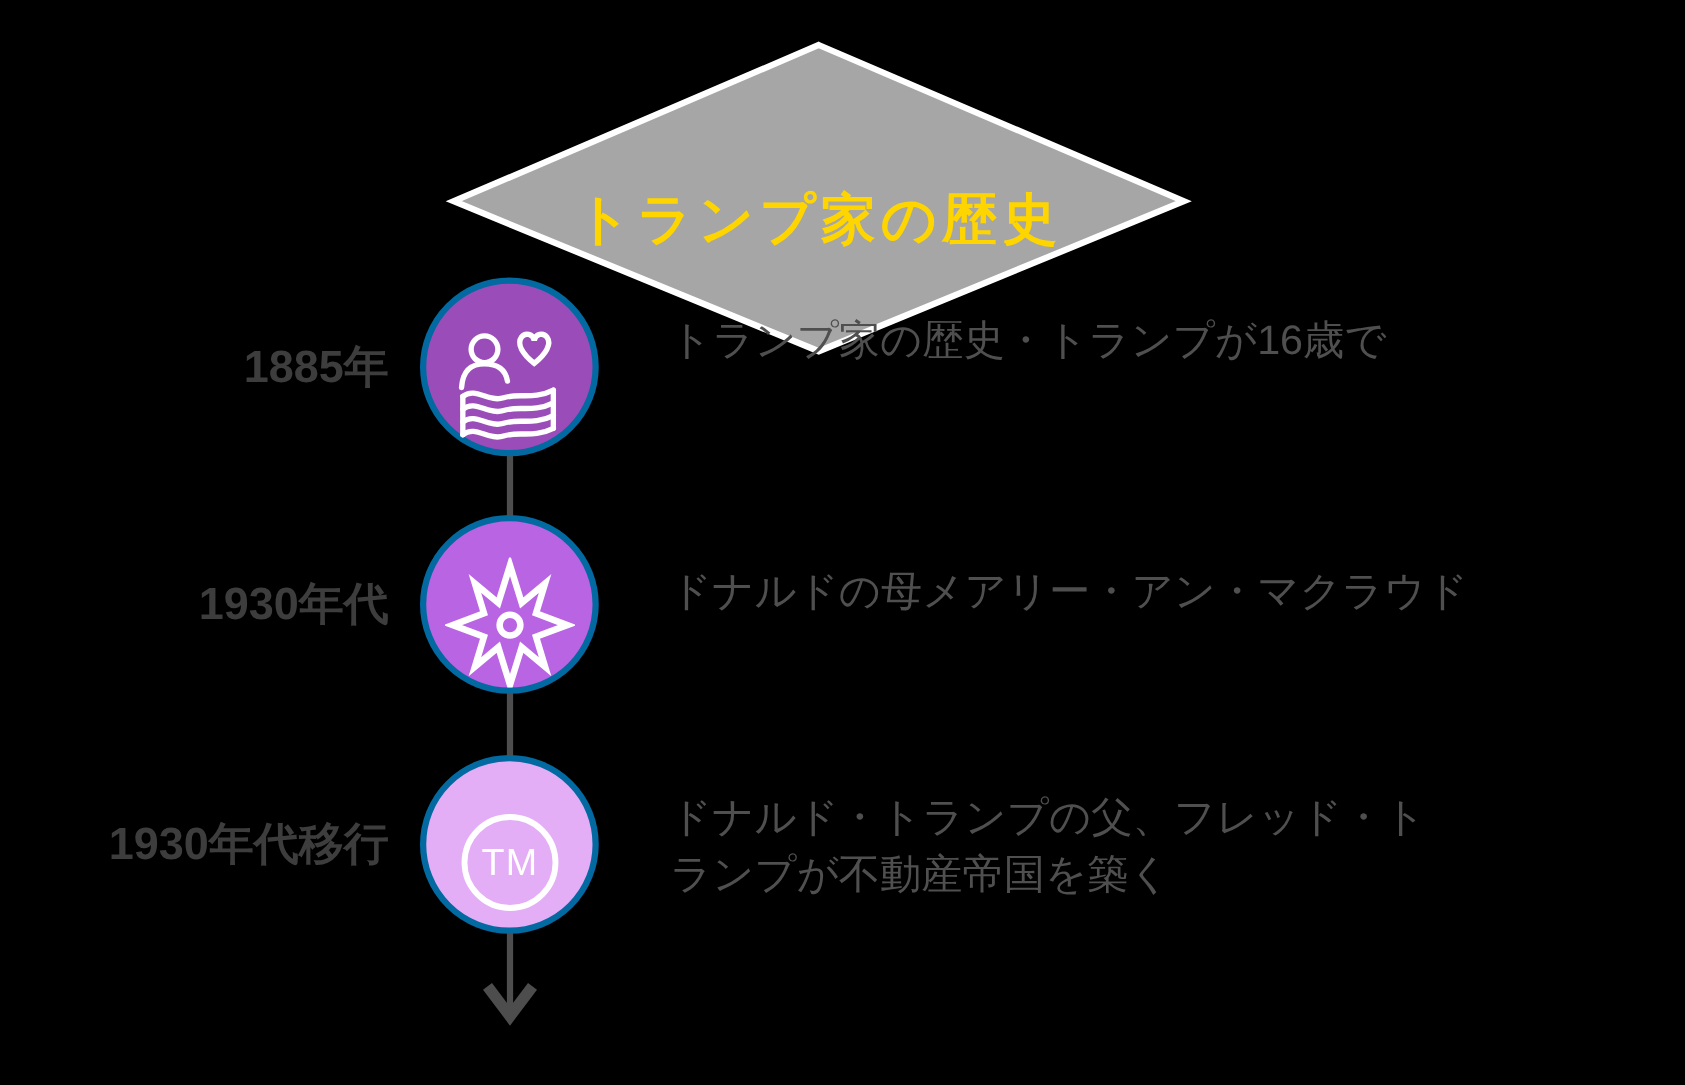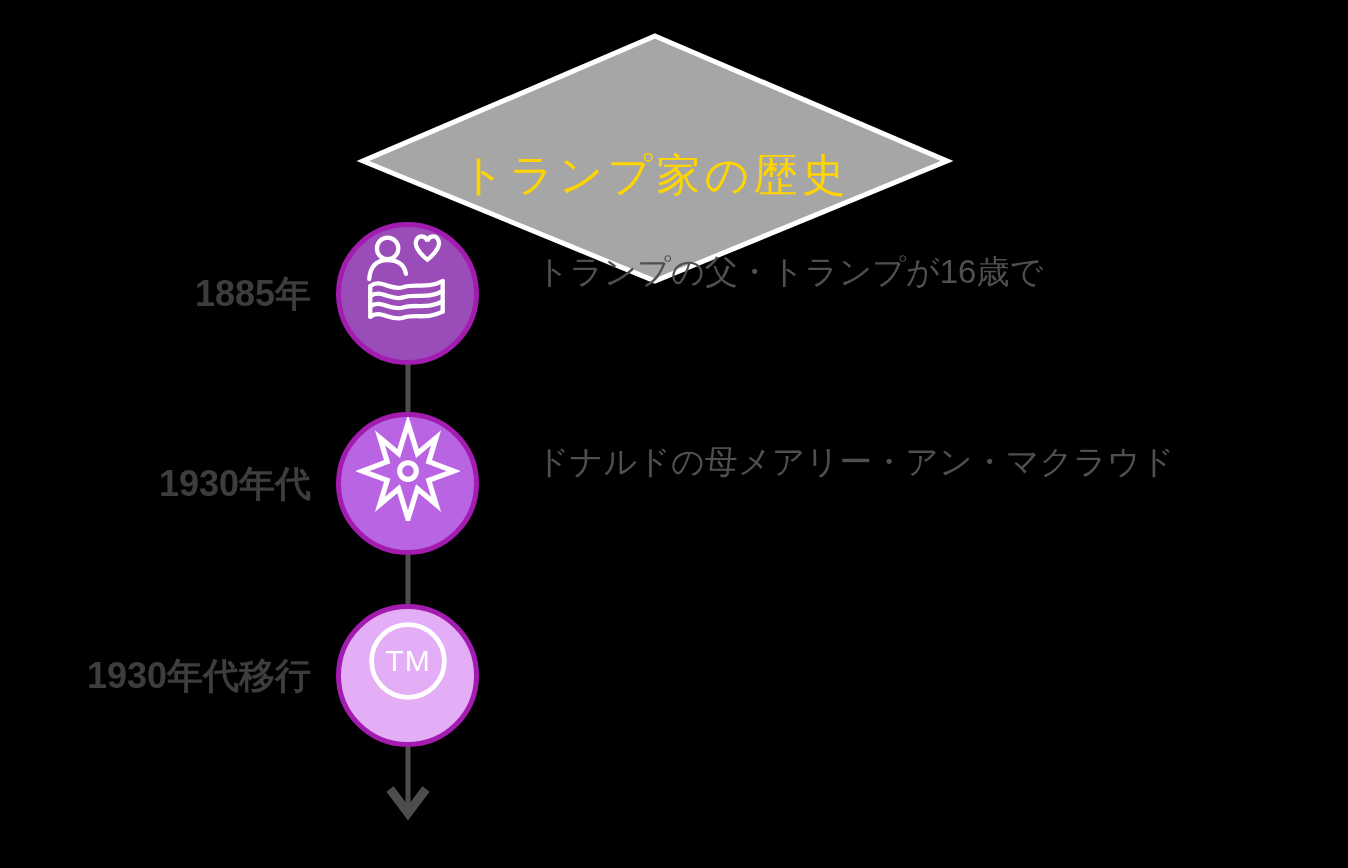--- a/index.html
+++ b/index.html
@@ -14,21 +14,21 @@
   }
   .bg-svg { position: absolute; left: 0; top: 0; z-index: 1; }
 
   .title {
     position: absolute;
     left: 363px; top: 146px; width: 584px;
     z-index: 3;
     text-align: center;
     font-family: "Liberation Serif", "DejaVu Serif", serif;
     font-size: 44px;
-    font-weight: 400;
+    font-weight: 700;
     letter-spacing: 4px;
     color: #ffd500;
     white-space: nowrap;
   }
 
   .date-label {
     position: absolute;
     right: 1037px;
     width: 320px;
     text-align: right;
@@ -47,24 +47,24 @@
     z-index: 2;
     font-size: 33px;
     line-height: 45px;
     color: #4f4f4f;
   }
 
   .node {
     position: absolute;
     width: 143px; height: 143px;
     border-radius: 50%;
-    border: 5px solid #a21caf;
+    border: 5px solid #0369a1;
     z-index: 3;
     display: flex;
-    align-items: flex-start;
+    align-items: flex-end;
     justify-content: center;
   }
   .node svg { display: block; }
 
   .icon-stroke { stroke: #ffffff; fill: none; }
 </style>
 </head>
 <body>
 
 <div class="canvas">
@@ -89,41 +89,45 @@
         <path d="M13,68 C23,60 33,73 45,69 C57,65 68,71 84,63"></path>
         <path d="M13,78 C23,70 33,83 45,79 C57,75 68,81 84,73"></path>
         <path d="M13,88 C23,80 33,93 45,89 C57,85 68,91 84,83"></path>
         <path d="M13,58 L13,88"></path>
         <path d="M84,53 L84,83"></path>
       </g>
     </svg>
   </div>
 
   <div class="desc" style="top:249px">
-    <div>トランプの父・トランプが16歳で</div>
+    <div>トランプ家の歴史・トランプが16歳で</div>
   </div>
 
   <div class="date-label" style="top:484px">1930年代</div>
 
   <div class="node" style="left: 336px; top: 412px; background: rgb(185, 100, 227);">
     <svg width="104" height="104" viewBox="0 0 100 100">
       <g class="icon-stroke" stroke-width="5" stroke-linejoin="miter">
         <path d="M50,6 L59,35 L77,20 L70,43 L94,52 L70,61 L77,84 L59,69 L50,98 L41,69 L23,84 L30,61 L6,52 L30,43 L23,20 L41,35 Z"></path>
         <circle cx="50" cy="52" r="8"></circle>
       </g>
     </svg>
   </div>
 
-  <div class="desc" style="top:439px">
+  <div class="desc" style="top:450px">
     <div>ドナルドの母メアリー・アン・マクラウド</div>
   </div>
 
   <div class="date-label" style="top:676px">1930年代移行</div>
 
   <div class="node" style="left: 336px; top: 604px; background: rgb(227, 174, 245);">
     <svg width="104" height="104" viewBox="0 0 100 100">
       <circle class="icon-stroke" cx="50" cy="50" r="35" stroke-width="4.5"></circle>
       <text x="50" y="60" text-anchor="middle" fill="#ffffff" font-family="Liberation Sans, DejaVu Sans, sans-serif" font-size="29" letter-spacing="1">TM</text>
     </svg>
   </div>
 
+  <div class="desc" style="top:631px">
+    <div>ドナルド・トランプの父、フレッド・ト</div>
+    <div>ランプが不動産帝国を築く</div>
+  </div>
 
 </div>
 
 </body></html>

